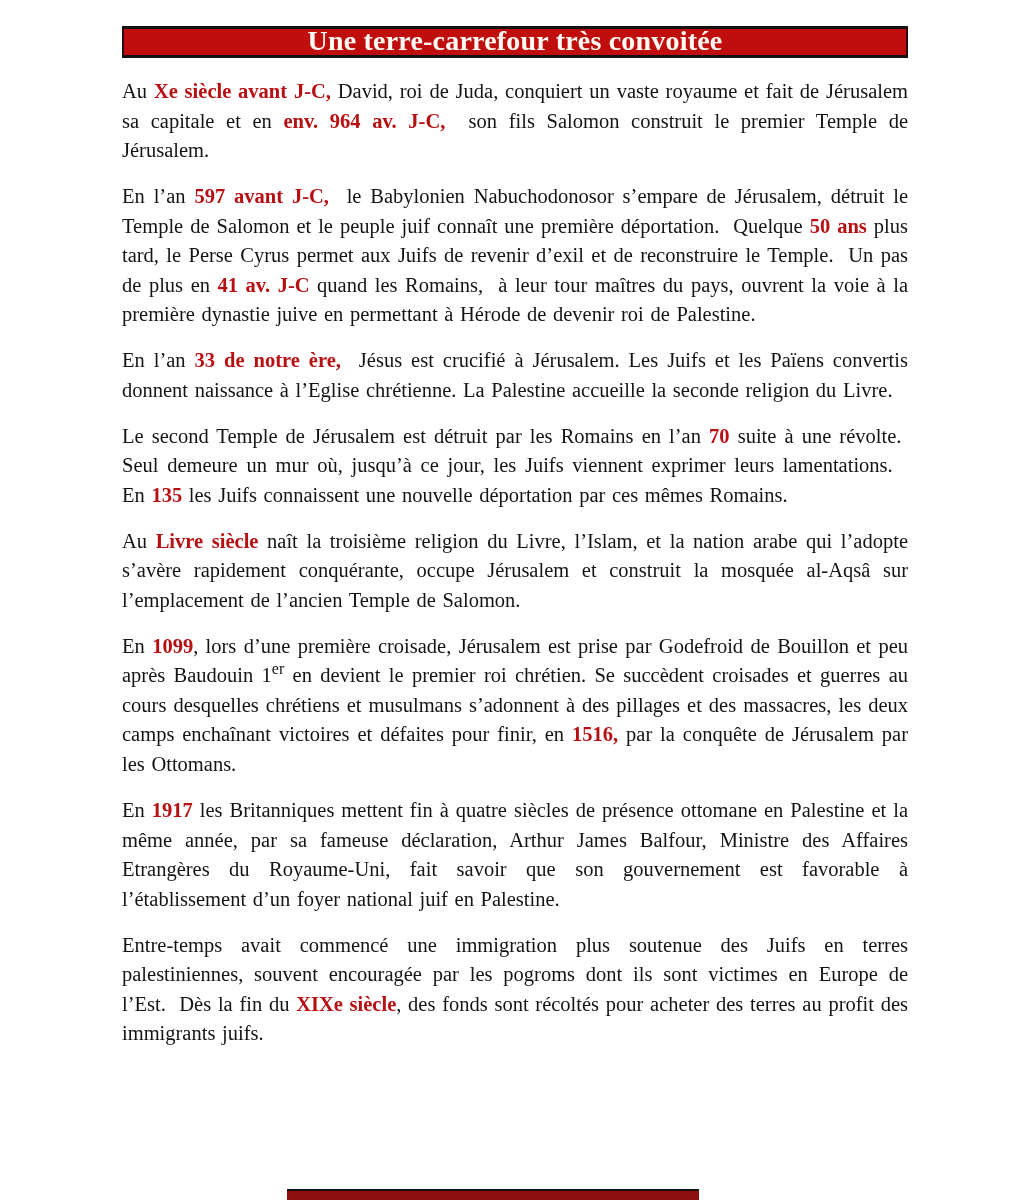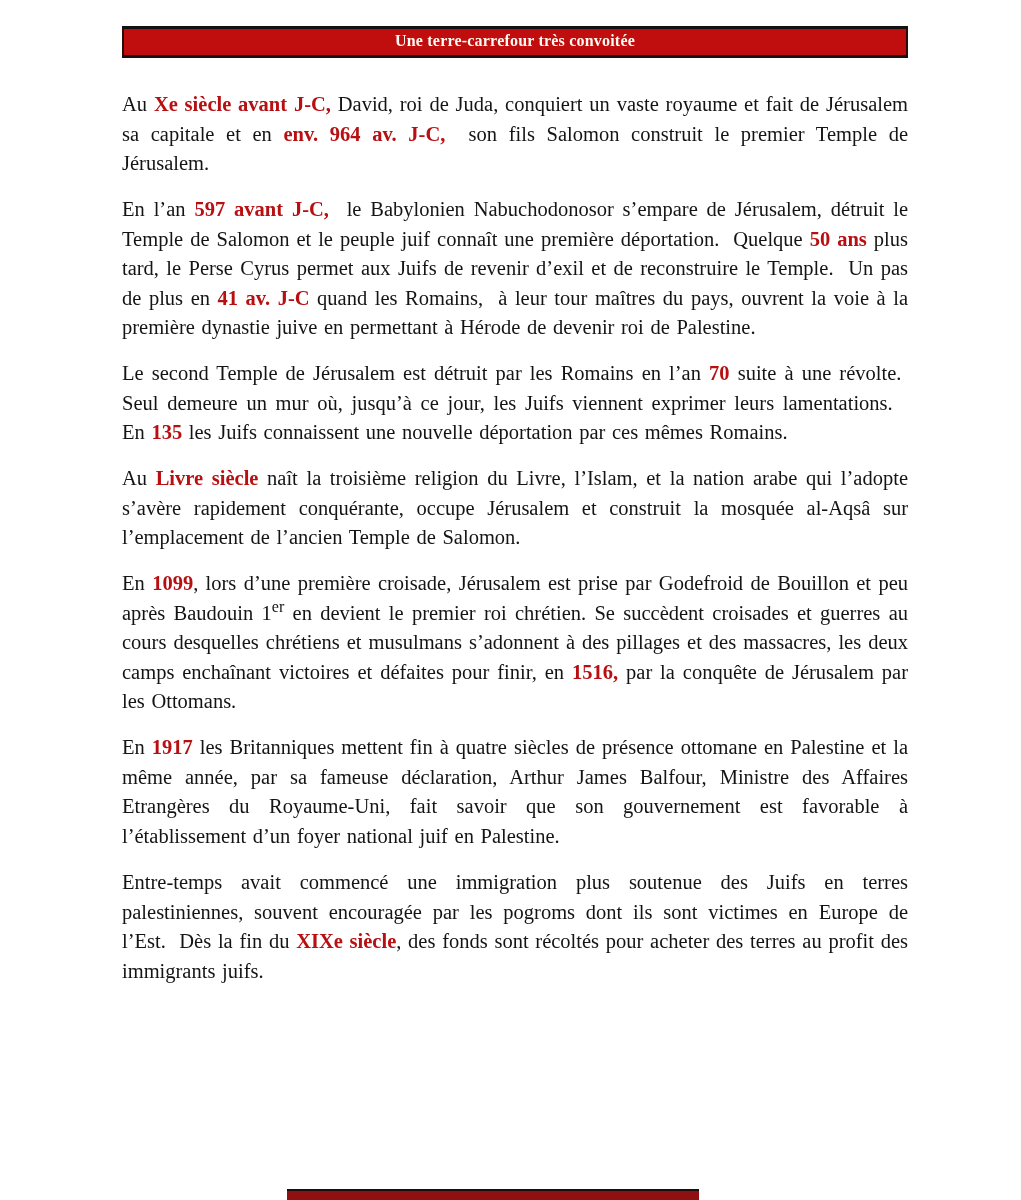--- a/index.html
+++ b/index.html
@@ -29,27 +29,27 @@
     border-left: 2px solid #2a0c0c;
     border-right: 2px solid #2a0c0c;
     height: 26px;
     display: flex;
     align-items: center;
     justify-content: center;
   }
   .banner-title {
     color: #fdfbf3;
     font-weight: bold;
-    font-size: 16px;
+    font-size: 28px;
     letter-spacing: 0.2px;
     line-height: 1;
     padding-bottom: 2px;
   }
   .content {
-    margin-top: 32px;
+    margin-top: 19px;
   }
   p.para {
     margin: 0 0 16.6px 0;
     font-size: 20.5px;
     line-height: 29.5px;
     text-align: justify;
     word-spacing: 1.5px;
   }
   p.para:last-child { margin-bottom: 0; }
   .run-n  { font-weight: normal; }
@@ -73,20 +73,21 @@
 </head>
 <body>
 
 <div class="page">
   <div class="banner">
     <span class="banner-title">Une terre-carrefour très convoitée</span>
   </div>
   <div class="content">
       <p class="para"><span class="run-n">Au </span><span class="run-rb">Xe siècle avant J-C,</span><span class="run-n"> David, roi de Juda, conquiert un vaste royaume et fait de Jérusalem sa capitale et en </span><span class="run-rb">env. 964 av. J-C,</span><span class="run-n">&nbsp; son fils Salomon construit le premier Temple de Jérusalem.</span></p>
       <p class="para"><span class="run-n">En l’</span><span class="run-b">an</span><span class="run-n"> </span><span class="run-rb">597 avant J-C,</span><span class="run-n">&nbsp; le Babylonien Nabuchodonosor s’empare de Jérusalem, détruit le Temple de Salomon et le peuple juif connaît une première déportation.&nbsp; Quelque </span><span class="run-rb">50 ans</span><span class="run-n"> plus tard, le Perse Cyrus permet aux Juifs de revenir d’exil et de reconstruire le Temple.&nbsp; Un pas de plus en </span><span class="run-rb">41 av. J-C</span><span class="run-n"> quand les Romains,&nbsp; à leur tour maîtres du pays, ouvrent la voie à la première dynastie juive en permettant à Hérode de devenir roi de Palestine.</span></p>
+      <p class="para"><span class="run-n">En l’an </span><span class="run-rb">33 de notre ère,</span><span class="run-n">&nbsp; Jésus est crucifié à Jérusalem. Les Juifs et les Païens convertis donnent naissance à l’Eglise chrétienne. La Palestine accueille la seconde religion du Livre.</span></p>
       <p class="para"><span class="run-n">Le second Temple de Jérusalem est détruit par les Romains en l’an </span><span class="run-rb">70</span><span class="run-n"> suite à une révolte.&nbsp; Seul demeure un mur où, jusqu’à ce jour, les Juifs viennent exprimer leurs lamentations.&nbsp;&nbsp; En </span><span class="run-rb">135</span><span class="run-n"> les Juifs connaissent une nouvelle déportation par ces mêmes Romains.</span></p>
       <p class="para"><span class="run-n">Au </span><span class="run-rb">Livre siècle</span><span class="run-n"> naît la troisième religion du Livre, l’Islam, et la nation arabe qui l’adopte s’avère rapidement conquérante, occupe Jérusalem et construit la mosquée al-Aqsâ sur l’emplacement de l’ancien Temple de Salomon.</span></p>
       <p class="para"><span class="run-n">En </span><span class="run-rb">1099</span><span class="run-n">, lors d’une première croisade, Jérusalem est prise par Godefroid de Bouillon et peu après Baudouin 1</span><sup class="run-sup">er</sup><span class="run-n"> en devient le premier roi chrétien. Se succèdent croisades et guerres au cours desquelles chrétiens et musulmans s’adonnent à des pillages et des massacres, les deux camps enchaînant victoires et défaites pour finir, en </span><span class="run-rb">1516,</span><span class="run-n"> par la conquête de Jérusalem par les Ottomans.</span></p>
       <p class="para"><span class="run-n">En </span><span class="run-rb">1917</span><span class="run-n"> les Britanniques mettent fin à quatre siècles de présence ottomane en Palestine et la même année, par sa fameuse déclaration, Arthur James Balfour, Ministre des Affaires Etrangères du Royaume-Uni, fait savoir que son gouvernement est favorable à l’établissement d’un foyer national juif en Palestine.</span></p>
       <p class="para"><span class="run-n">Entre-temps avait commencé une immigration plus soutenue des Juifs en terres palestiniennes, souvent encouragée par les pogroms dont ils sont victimes en Europe de l’Est.&nbsp; Dès la fin du </span><span class="run-rb">XIXe siècle</span><span class="run-b">,</span><span class="run-n"> des fonds sont récoltés pour acheter des terres au profit des immigrants juifs.</span></p>
     </div>
 </div>
 
 <div class="next-banner-peek"></div>
 

